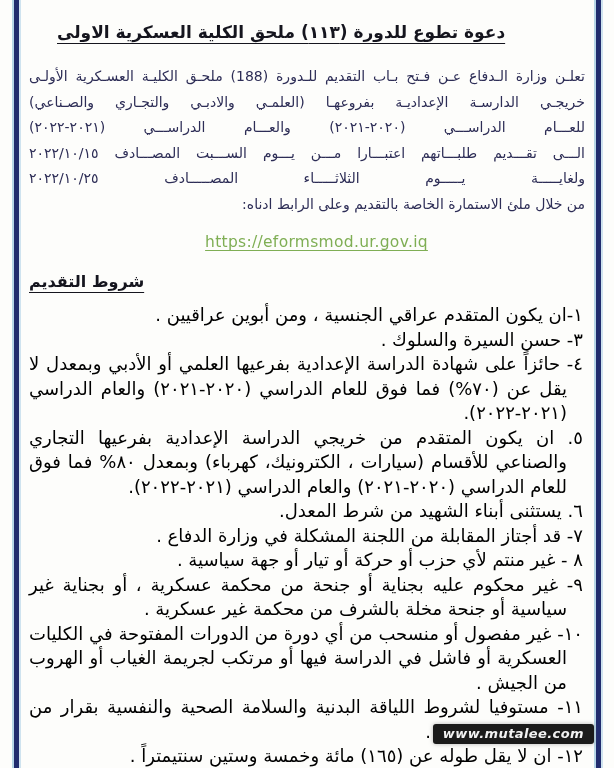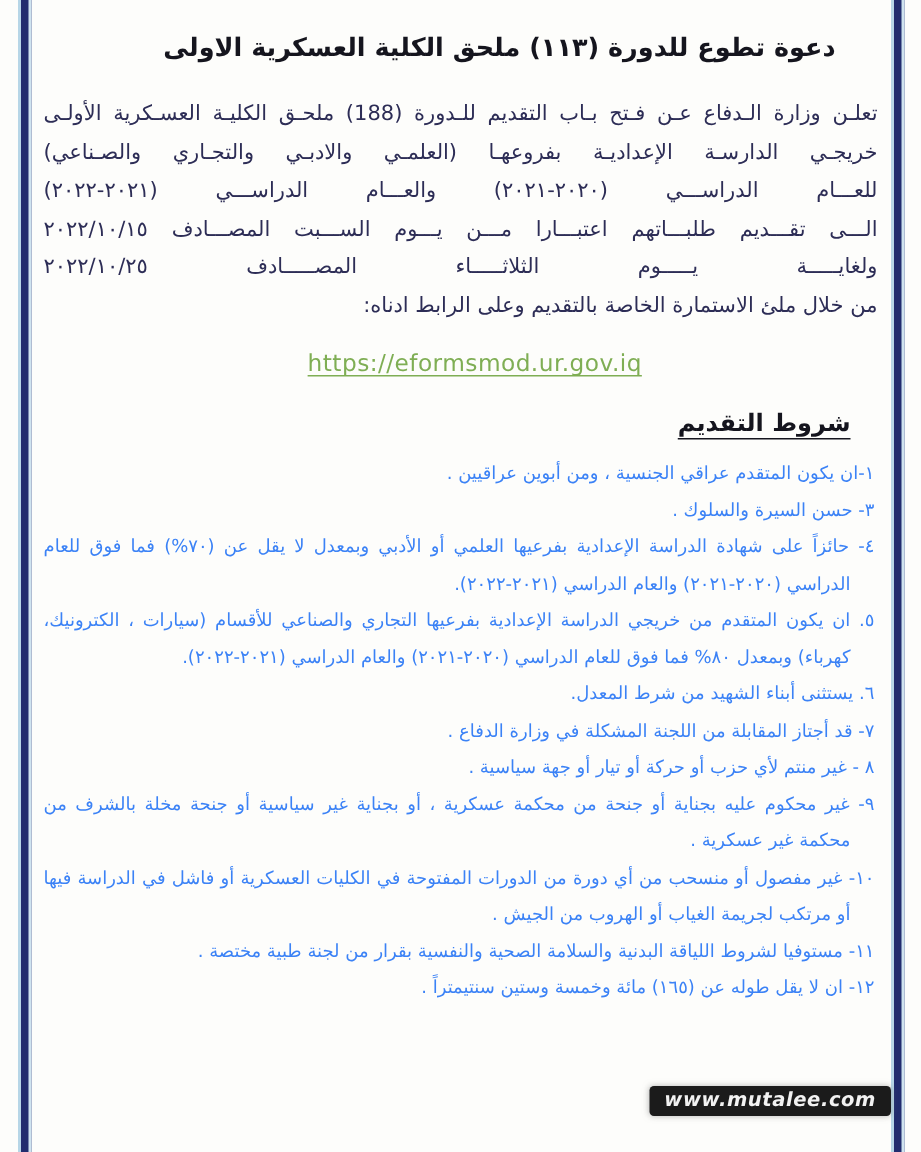--- a/index.html
+++ b/index.html
@@ -33,24 +33,25 @@
 
   .content {
     position: absolute;
     top: 0;
     left: 29px;
     right: 29px;
     direction: rtl;
   }
   .title {
     margin: 19px 28px 0 28px;
-    text-align: right;
+    text-align: left;
     font-size: 17px;
     font-weight: bold;
     color: #15151e;
+    text-decoration: underline;
     text-underline-offset: 5px;
     line-height: 26px;
   }
   .intro {
     margin-top: 19px;
     color: #2d2d56;
     font-size: 14px;
   }
   .intro-line {
     line-height: 25.5px;
@@ -70,31 +71,31 @@
     color: #7fae54;
     font-size: 15.5px;
     letter-spacing: 0.3px;
     text-decoration: underline;
     text-underline-offset: 3px;
     cursor: pointer;
     padding-left: 19px;
   }
   .conditions-heading {
     margin: 21px 18px 0 0;
-    text-align: right;
+    text-align: left;
     font-size: 16px;
     font-weight: bold;
     color: #15151e;
     text-decoration: underline;
     text-underline-offset: 5px;
   }
   .conditions {
     margin-top: 12px;
-    color: #3b82f6;
-    font-size: 12px;
+    color: #000000;
+    font-size: 18px;
   }
   .cond {
     line-height: 24.5px;
     text-align: justify;
     padding-right: 18px;
     text-indent: -16px;
   }
   .watermark {
     position: absolute;
     right: 20px;

